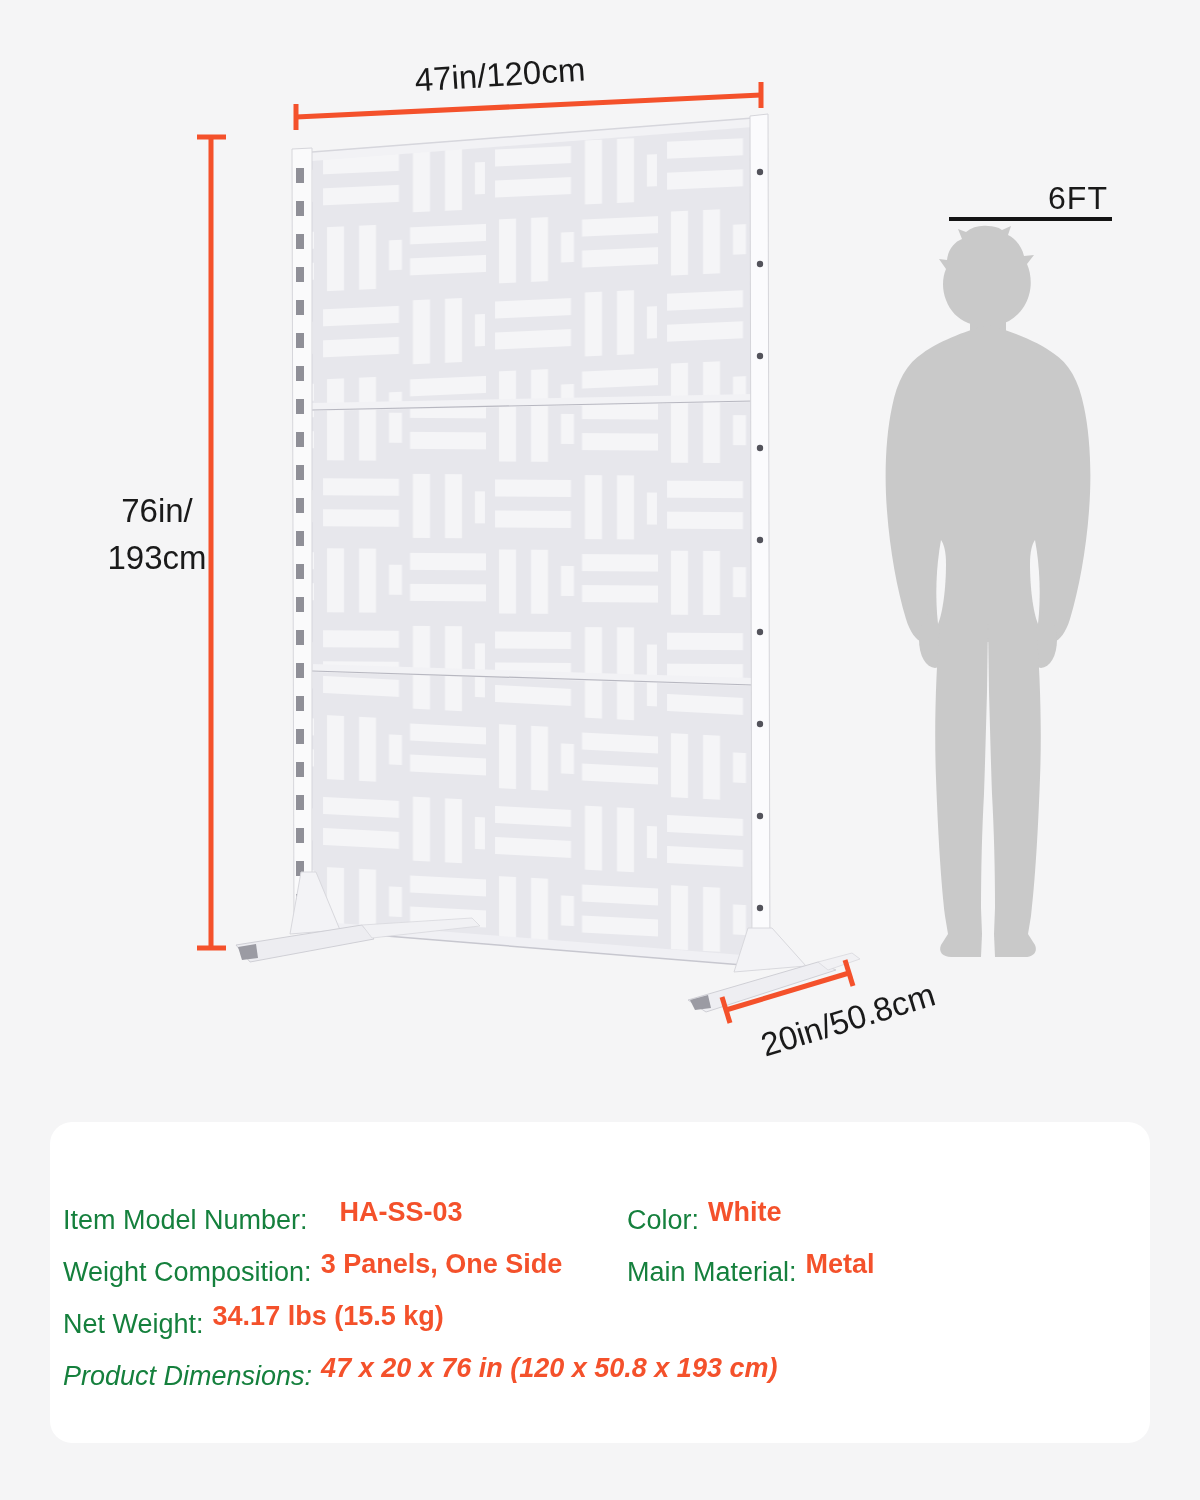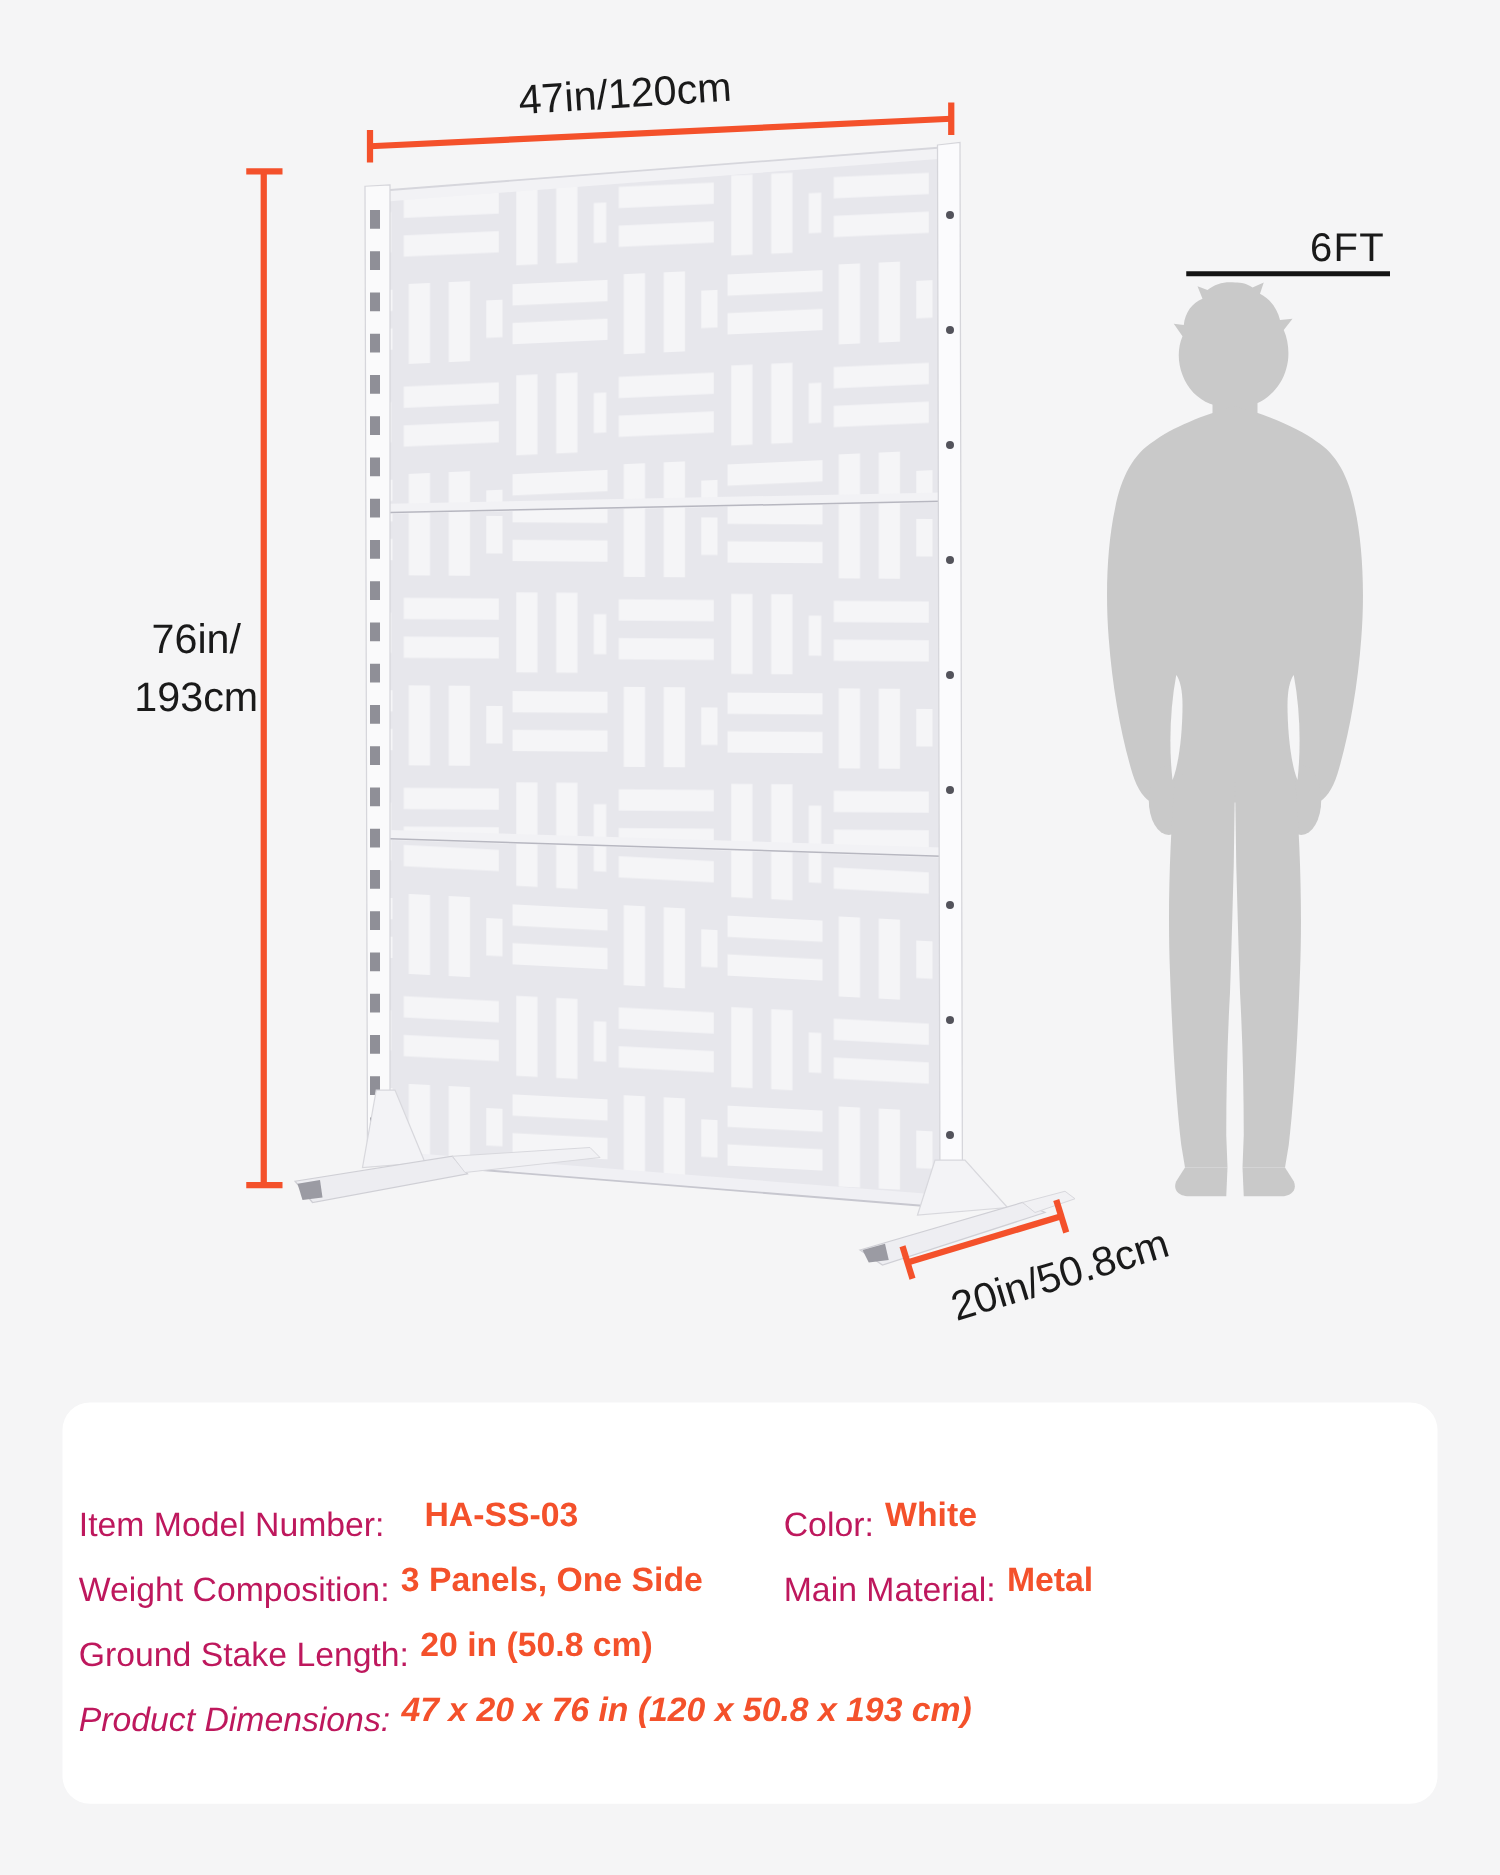--- a/index.html
+++ b/index.html
@@ -19,21 +19,21 @@
   .person-label { left:1038px; top:180px; width:80px; font-size:32px; font-weight:500; letter-spacing:1px; }
   .spec-card {
     position:absolute; left:50px; top:1122px; width:1100px; height:321px;
     background:#ffffff; border-radius:22px;
   }
   .spec-grid {
     display:grid; grid-template-columns:564px 1fr;
     padding:64px 0 0 13px; font-size:27px;
   }
   .spec-cell { height:52px; display:flex; align-items:center; white-space:nowrap; }
-  .spec-cell .lbl { color:#be185d;margin-top:16px; }
+  .spec-cell .lbl { color:#15803d;margin-top:16px; }
   .spec-cell .val { color:#f4512b; font-weight:700; margin-left:9px; }
   .spec-cell .val-wide { margin-left:32px; }
   .full { grid-column:1 / -1;font-style:italic; }
 </style>
 </head>
 <body>
 
 <div class="stage">
 
   <svg class="scene" viewBox="0 0 1200 1500">
@@ -188,22 +188,22 @@
       </div>
       <div class="spec-cell">
         <span class="lbl">Weight Composition:</span>
         <span class="val">3 Panels, One Side</span>
       </div>
       <div class="spec-cell">
         <span class="lbl">Main Material:</span>
         <span class="val">Metal</span>
       </div>
       <div class="spec-cell">
-        <span class="lbl">Ground Stake Length:</span>
-        <span class="val">20 in (50.8 cm)</span>
+        <span class="lbl">Net Weight:</span>
+        <span class="val">34.17 lbs (15.5 kg)</span>
       </div>
       <div class="spec-cell full">
         <span class="lbl">Product Dimensions:</span>
         <span class="val">47 x 20 x 76 in (120 x 50.8 x 193 cm)</span>
       </div>
     </div>
   </div>
 
 </div>
 

